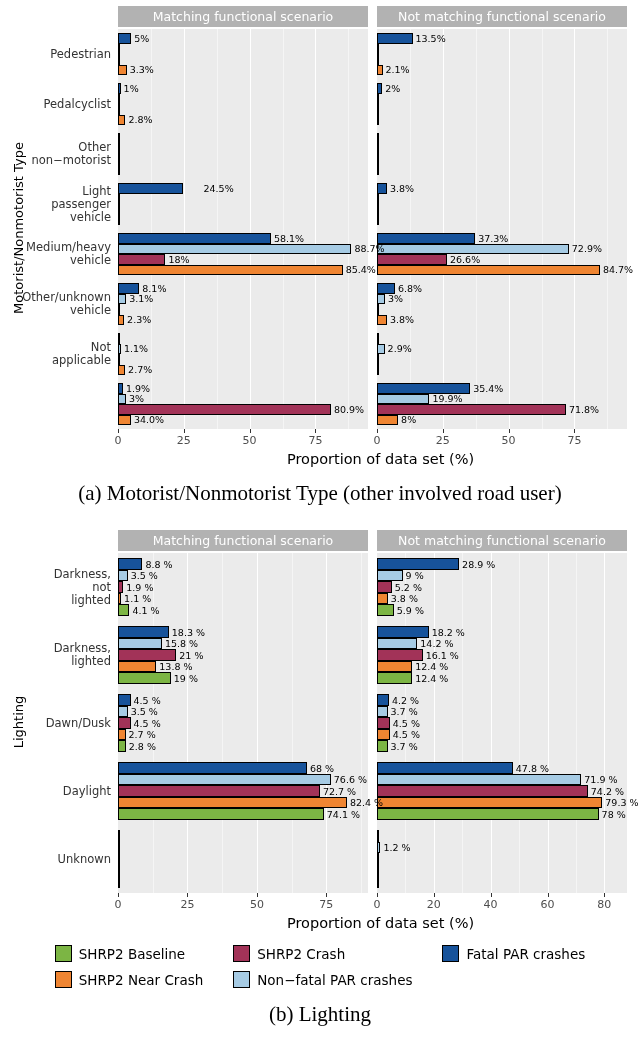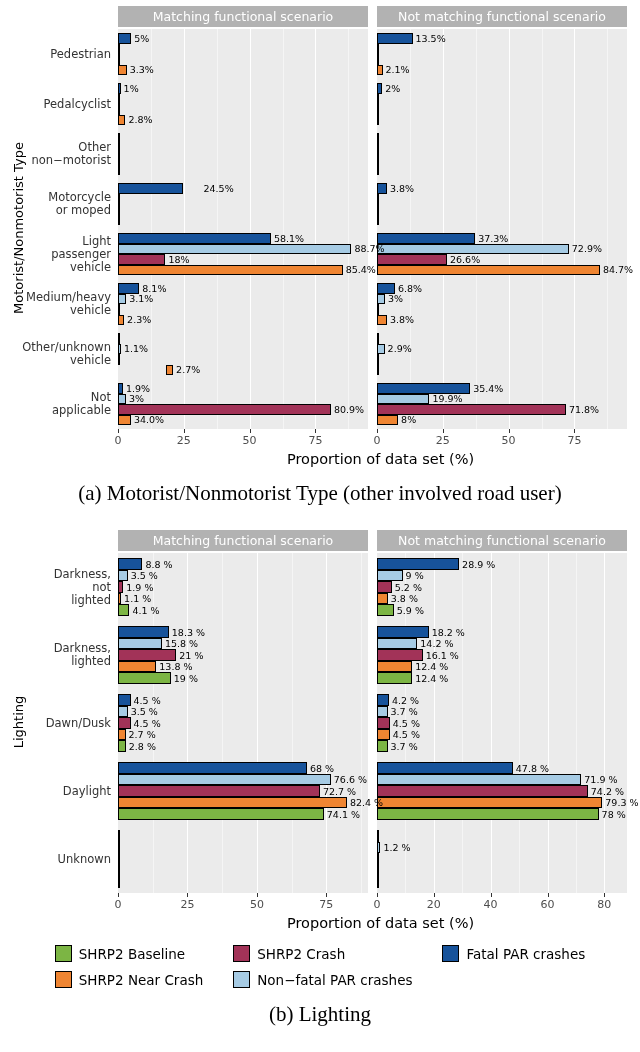--- a/index.html
+++ b/index.html
@@ -54,24 +54,20 @@
             <span>Pedestrian</span>
           </div>
           <div class="cat" style="height: 50px;">
             <span>Pedalcyclist</span>
           </div>
           <div class="cat" style="height: 50px;">
             <span>Other</span>
             <span>non−motorist</span>
           </div>
           <div class="cat" style="height: 50px;">
-            <span>Motorcycle</span>
-            <span>or moped</span>
-          </div>
-          <div class="cat" style="height: 50px;">
             <span>Light</span>
             <span>passenger</span>
             <span>vehicle</span>
           </div>
           <div class="cat" style="height: 50px;">
             <span>Medium/heavy</span>
             <span>vehicle</span>
           </div>
           <div class="cat" style="height: 50px;">
             <span>Other/unknown</span>
@@ -192,21 +188,21 @@
               <div class="brow" style="height: 10.5px;">
                 <div class="bar" style="width: 2px; background: rgb(23, 83, 155);"></div>
               </div>
               <div class="brow" style="height: 10.5px;">
                 <div class="bar" style="width: 2.9px; background: rgb(166, 203, 228);"></div>
                 <span class="blabel">1.1%</span>
               </div>
               <div class="brow" style="height: 10.5px;">
                 <div class="bar" style="width: 2px; background: rgb(162, 51, 88);"></div>
               </div>
-              <div class="brow" style="height: 10.5px; padding-left: 48px;">
+              <div class="brow" style="height: 10.5px;">
                 <div class="bar" style="width: 7.1px; background: rgb(239, 133, 50);"></div>
                 <span class="blabel">2.7%</span>
               </div>
             </div>
             <div class="group" style="height: 50px;">
               <div class="brow" style="height: 10.5px;">
                 <div class="bar" style="width: 5px; background: rgb(23, 83, 155);"></div>
                 <span class="blabel">1.9%</span>
               </div>
               <div class="brow" style="height: 10.5px;">

